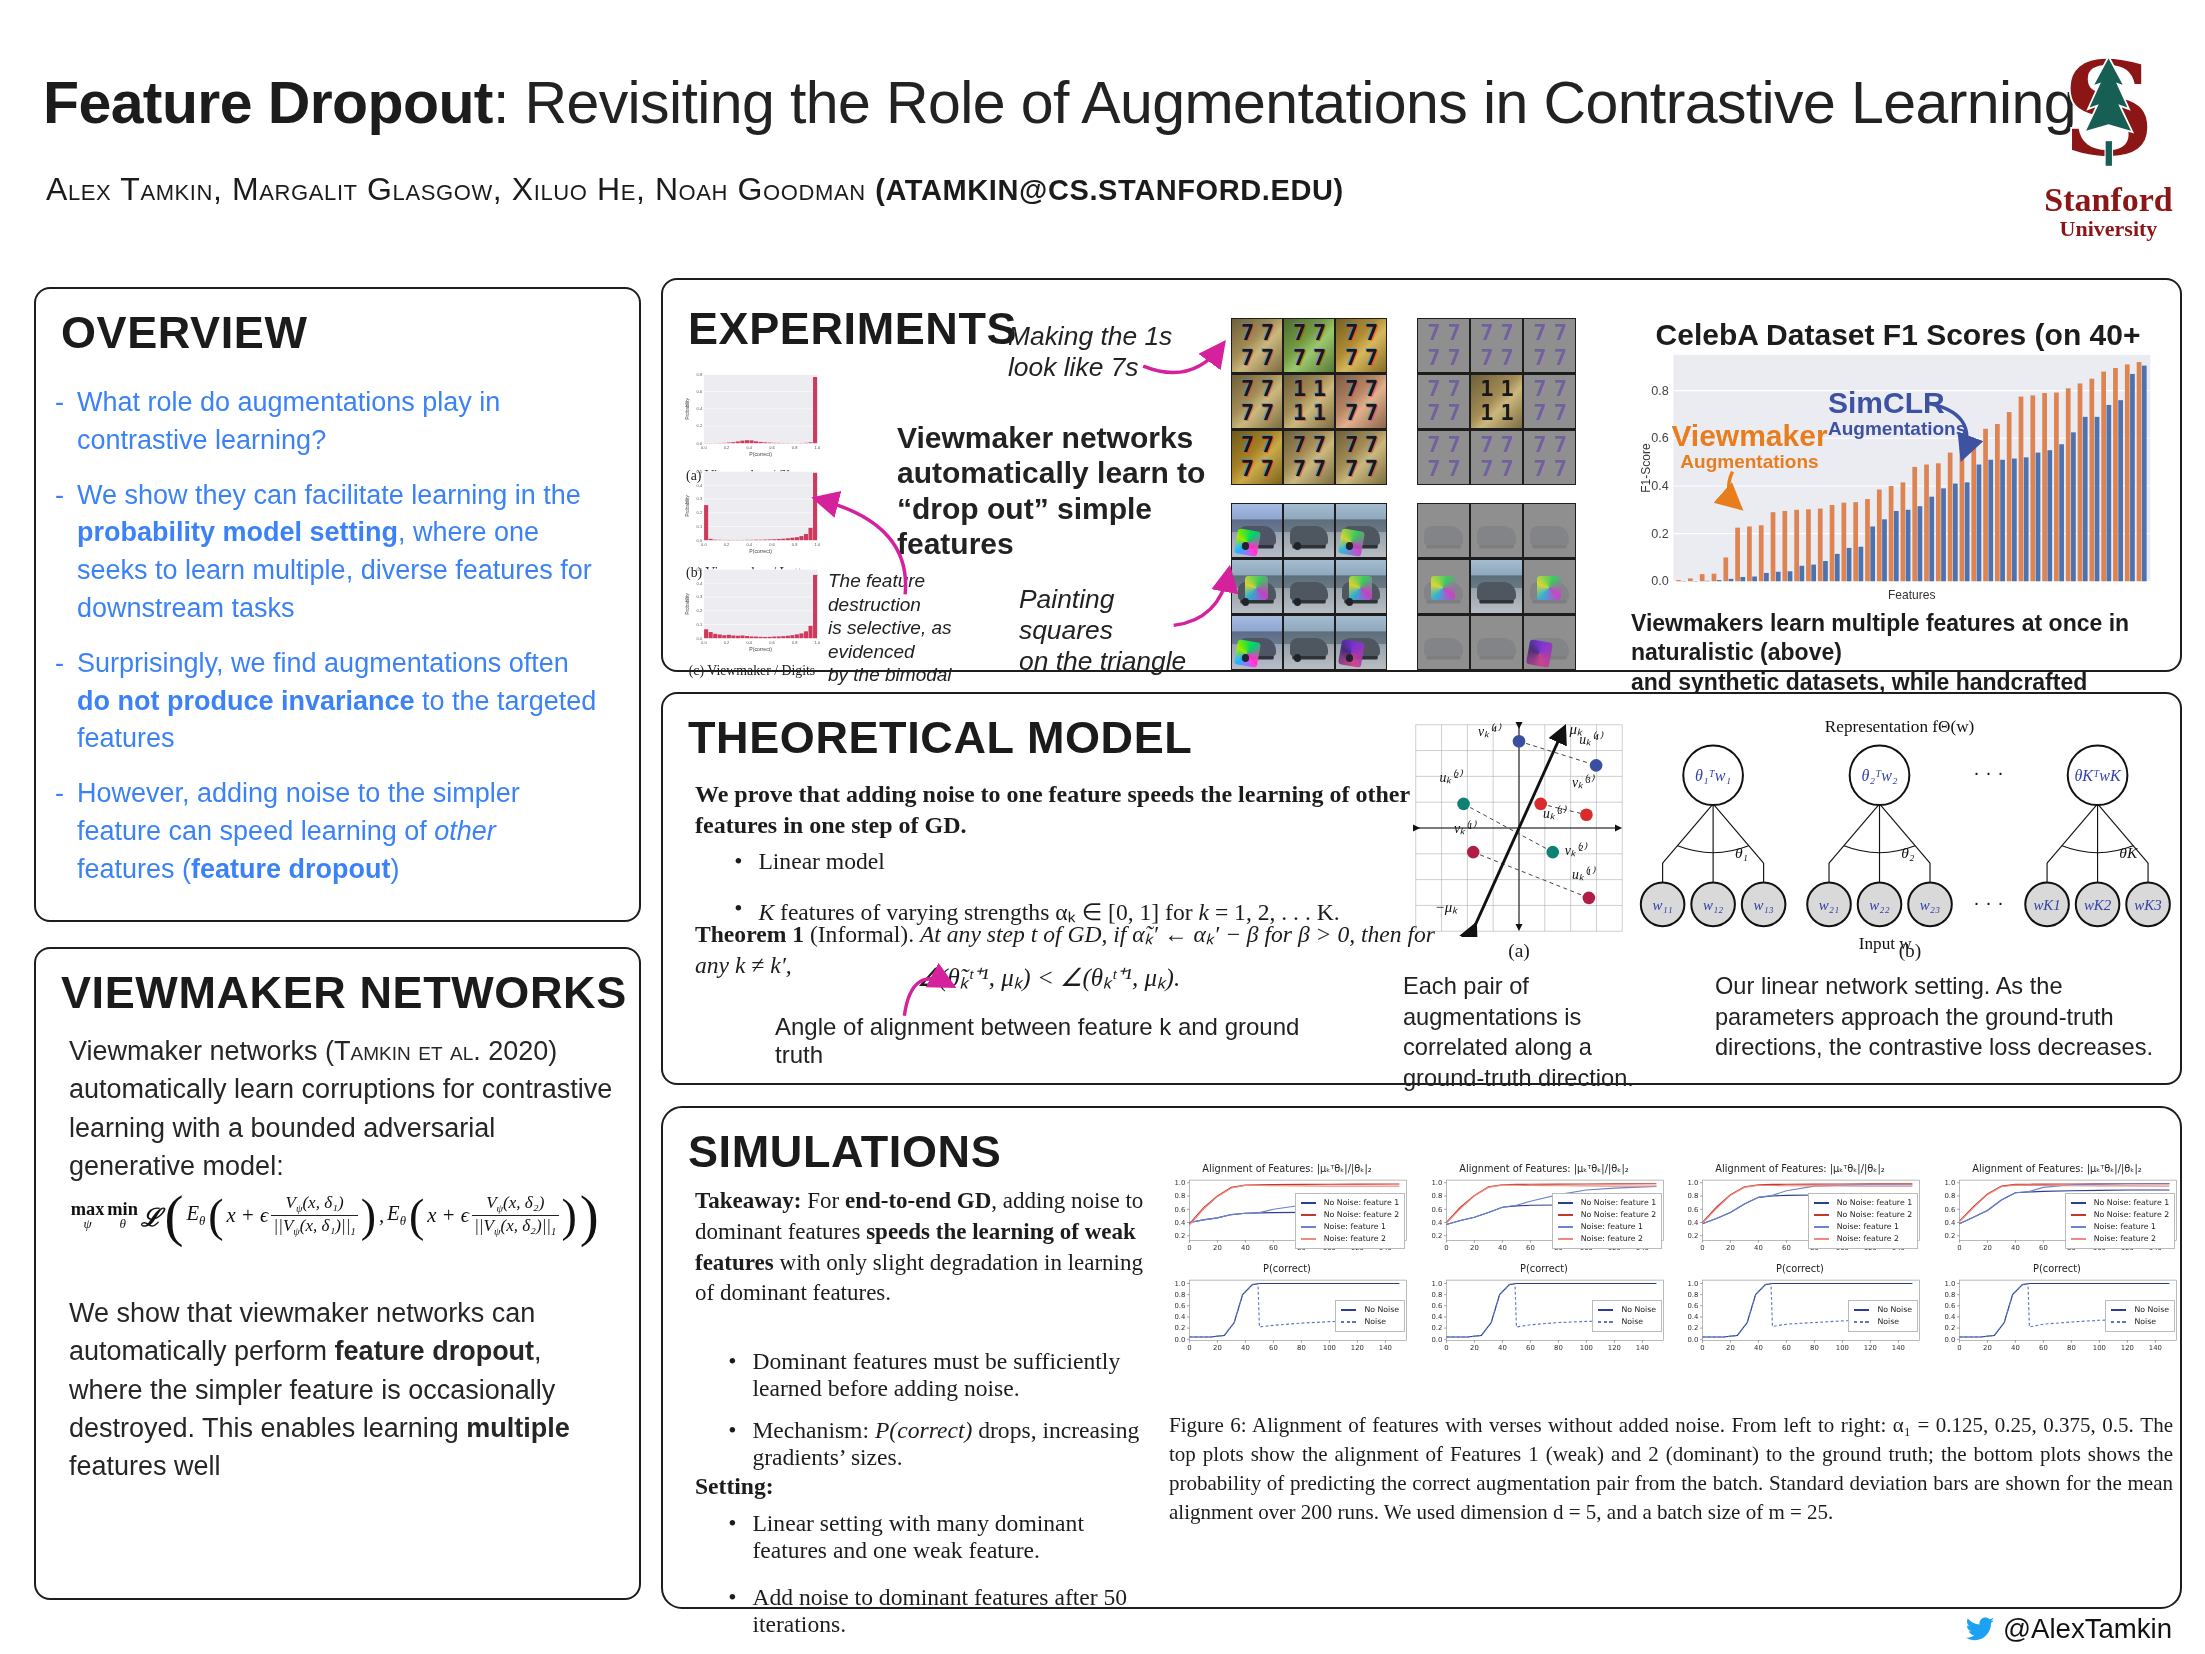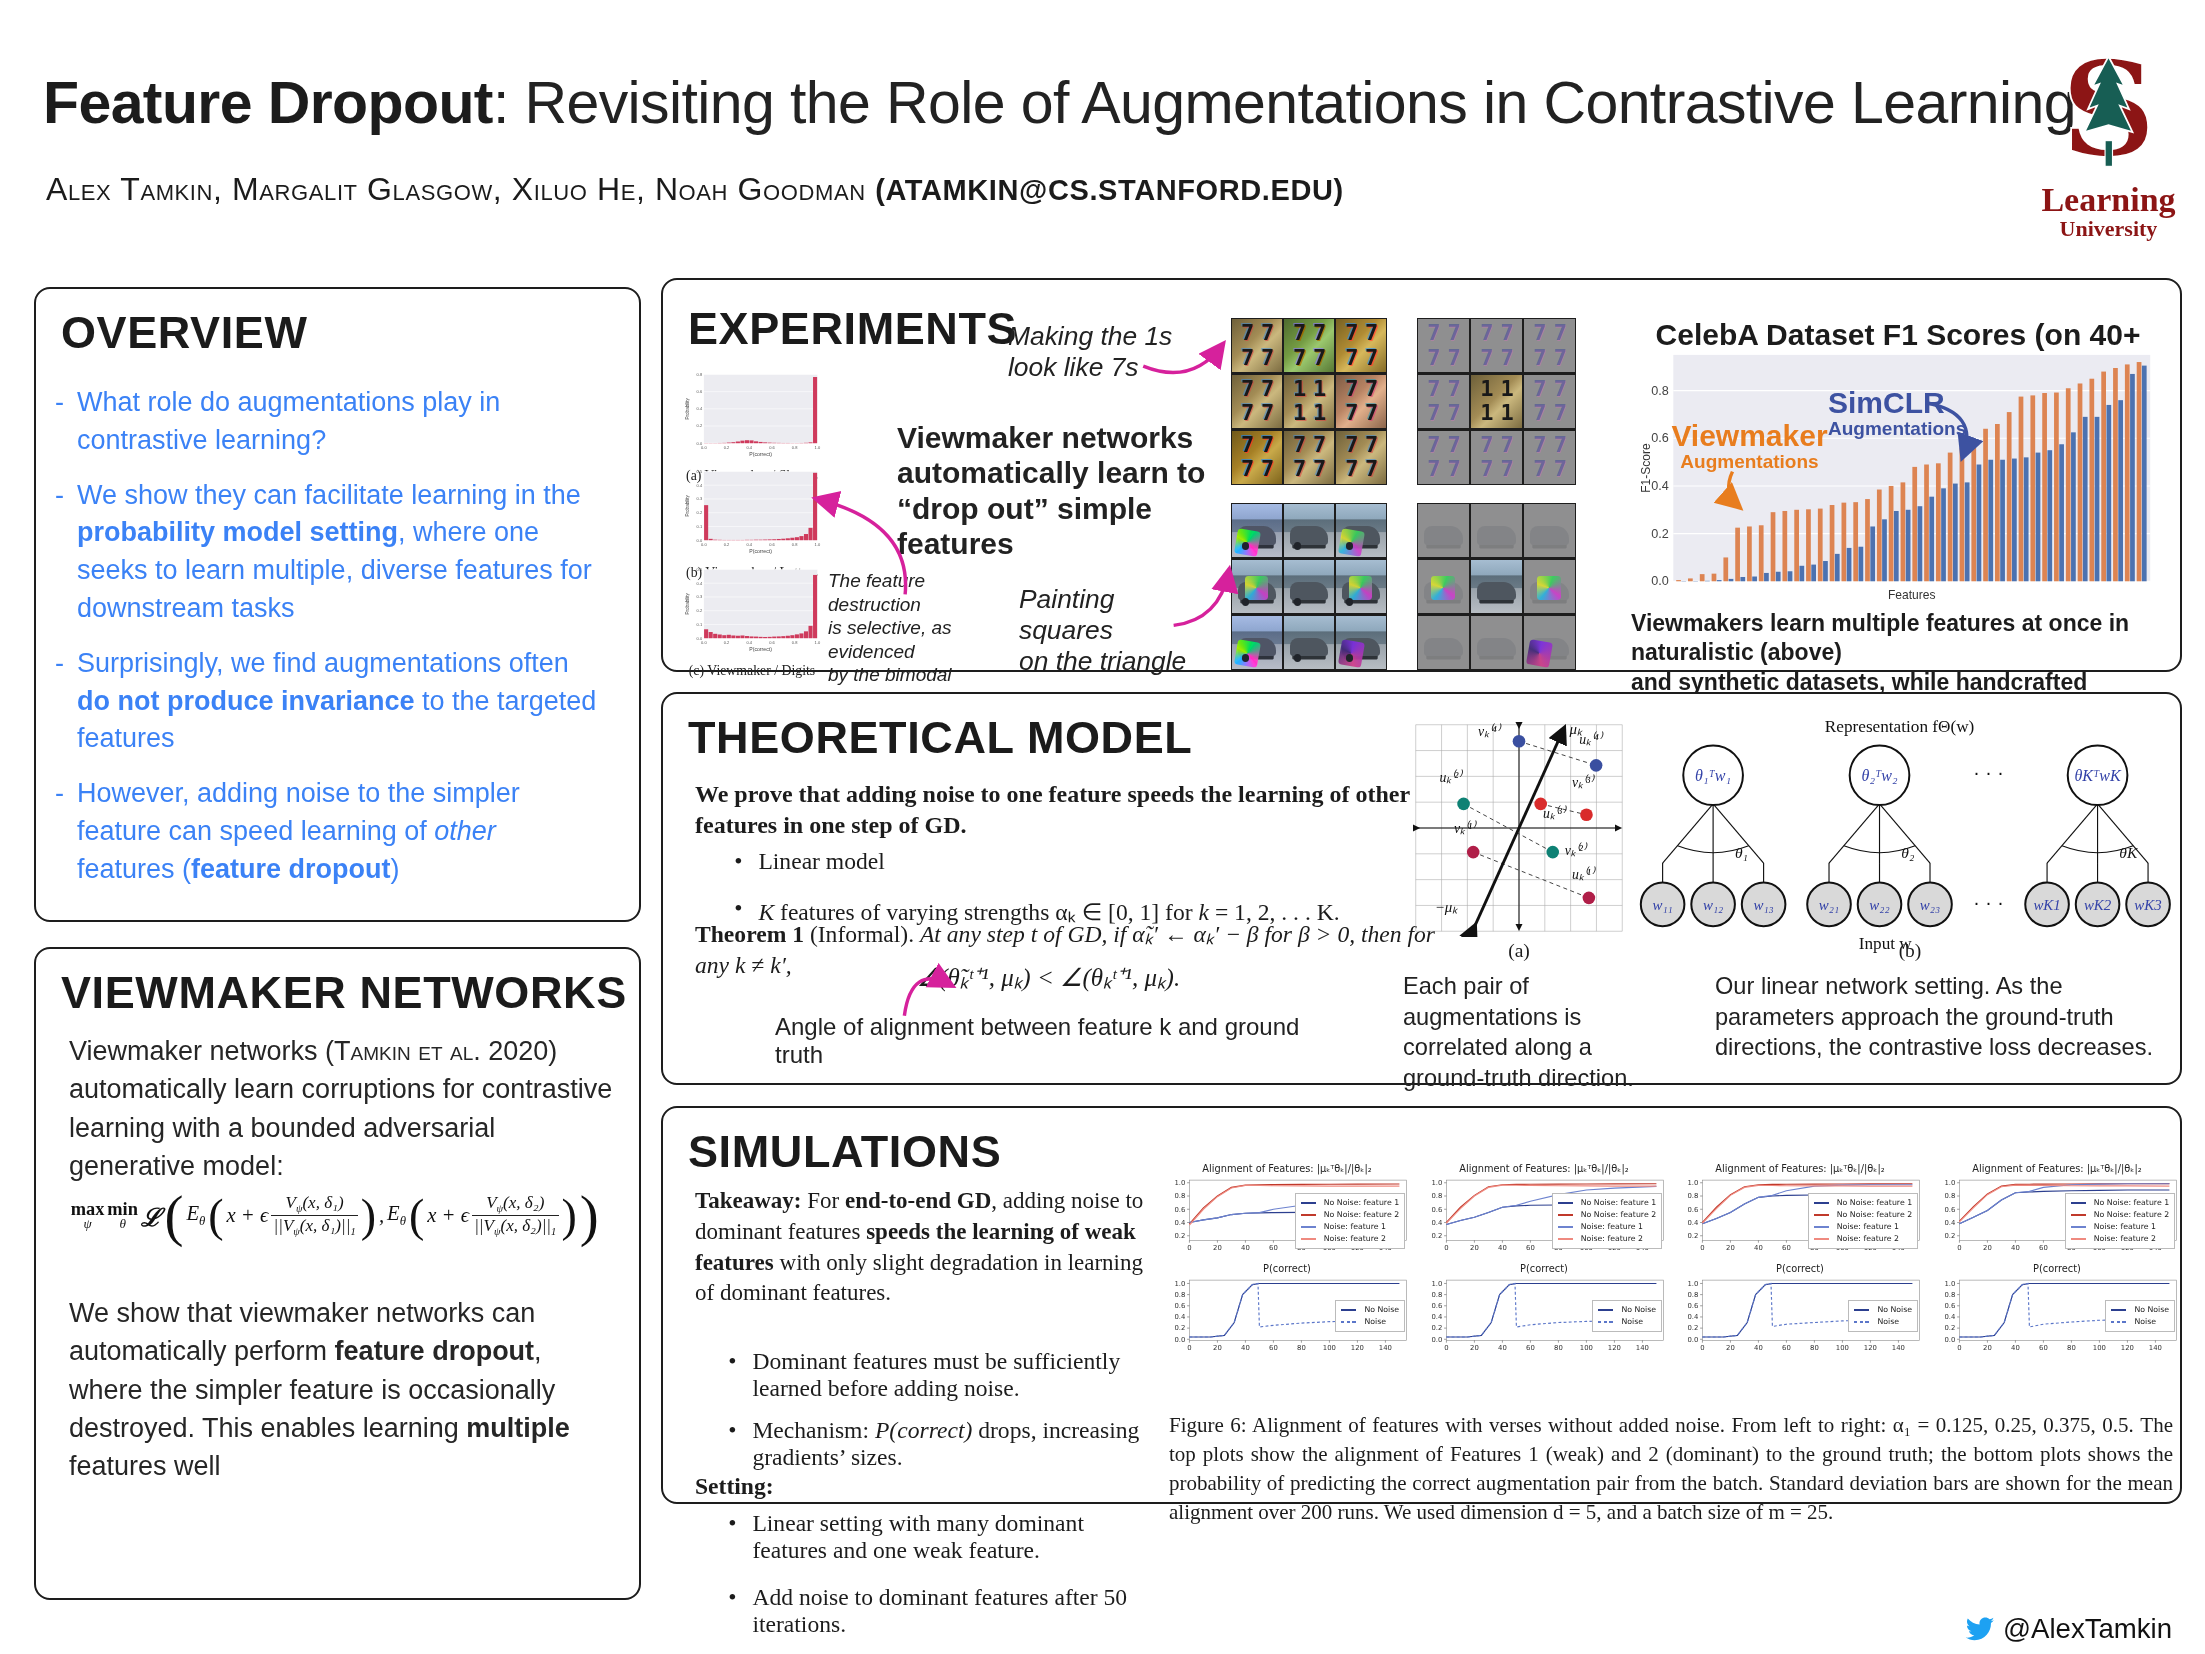--- a/index.html
+++ b/index.html
@@ -20,21 +20,21 @@
   #authors .email { font-weight:bold; font-variant:normal; text-transform:uppercase; font-size:29px; }
   #logo { left:2028px; top:46px; width:161px; text-align:center; }
   #logo .sname { font-family:"Liberation Serif", serif; font-weight:bold; font-size:34px; color:#8c1515; line-height:1.0; margin-top:3.4px;}
   #logo .suniv { font-family:"Liberation Serif", serif; font-weight:bold; font-size:22px; color:#8c1515; line-height:1.1;}
 
   
   #p-overview { left:34px;  top:287px;  width:607px; height:635px; }
   #p-viewmaker{ left:34px;  top:947px; width:607px; height:653px; }
   #p-exp      { left:661px;top:278px;  width:1521px; height:394px; }
   #p-theory   { left:661px;top:692px; width:1521px; height:393px; }
-  #p-sim      { left:661px;top:1106px; width:1521px; height:398px; }
+  #p-sim      { left:661px;top:1106px; width:1521px; height:503px;border-radius:21px; }
 
   
   .dashlist { position:absolute; left:18px; top:95px; width:546px; list-style:none; font-size:27px; line-height:1.40; color:#3b82f6;}
   .dashlist li { position:relative; padding-left:23px; margin-bottom:17px; }
   .dashlist li::before { content:"-"; position:absolute; left:1.1px; }
   #vm-p1, #vm-p2 { position:absolute; left:33px; width:546px; font-size:27px; line-height:1.42; color:#262626; }
   #vm-p1 { top:83px; } #vm-p2 { top:345px; }
 
   .formula { position:absolute; left:5.7px; top:244px; width:586px; display:flex; justify-content:center; align-items:center; gap:2.9px;
              font-family:"Liberation Serif", serif; font-style:italic; font-size:20.7px; color:#111; }
@@ -143,21 +143,21 @@
   <span class="email">(atamkin@cs.stanford.edu)</span>
 </div>
 <div id="logo" class="abs">
   <svg width="103" height="132" viewBox="0 0 180 230">
     <text x="90" y="190" text-anchor="middle" font-family="DejaVu Serif, serif" font-weight="bold" font-size="230" fill="#8c1515" stroke="#ffffff" stroke-width="3">S</text>
     <g>
       <rect x="84" y="165" width="13" height="45" fill="#175e54" stroke="#fff" stroke-width="2"></rect>
       <polygon points="90,18 118,70 106,66 126,110 110,104 132,150 90,138 48,150 70,104 54,110 74,66 62,70" fill="#175e54" stroke="#ffffff" stroke-width="3"></polygon>
     </g>
   </svg>
-  <div class="sname">Learning</div>
+  <div class="sname">Stanford</div>
   <div class="suniv">University</div>
 </div>
 
 <div id="p-overview" class="panel">
   <div class="ph">OVERVIEW</div>
   <ul class="dashlist">
     <li><span>What role do augmentations play in contrastive learning?</span></li>
     <li><span>We show they can facilitate learning in the </span><span style="font-weight: bold;">probability model setting</span><span>, where one seeks to learn multiple, diverse features for downstream tasks</span></li>
     <li><span>Surprisingly, we find augmentations often </span><span style="font-weight: bold;">do not produce invariance</span><span> to the targeted features</span></li>
     <li><span>However, adding noise to the simpler feature can speed learning of </span><span style="font-style: italic;">other</span><span> features (</span><span style="font-weight: bold;">feature dropout</span><span>)</span></li>

